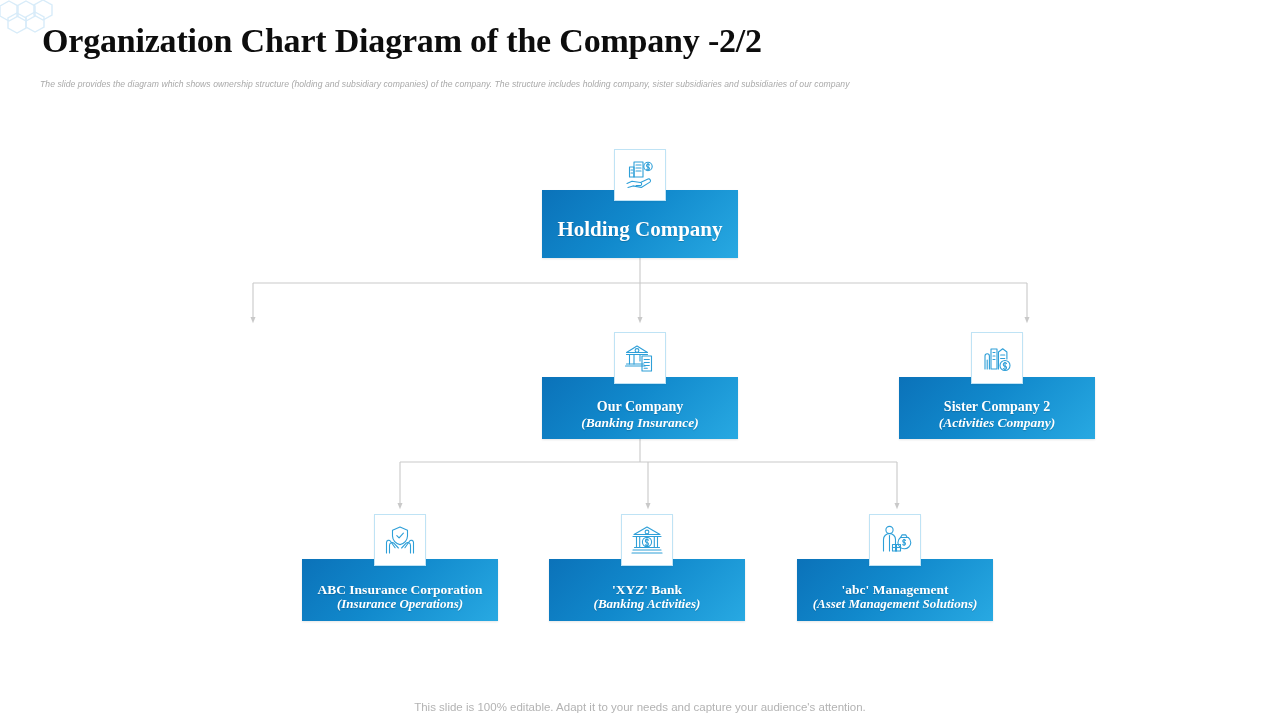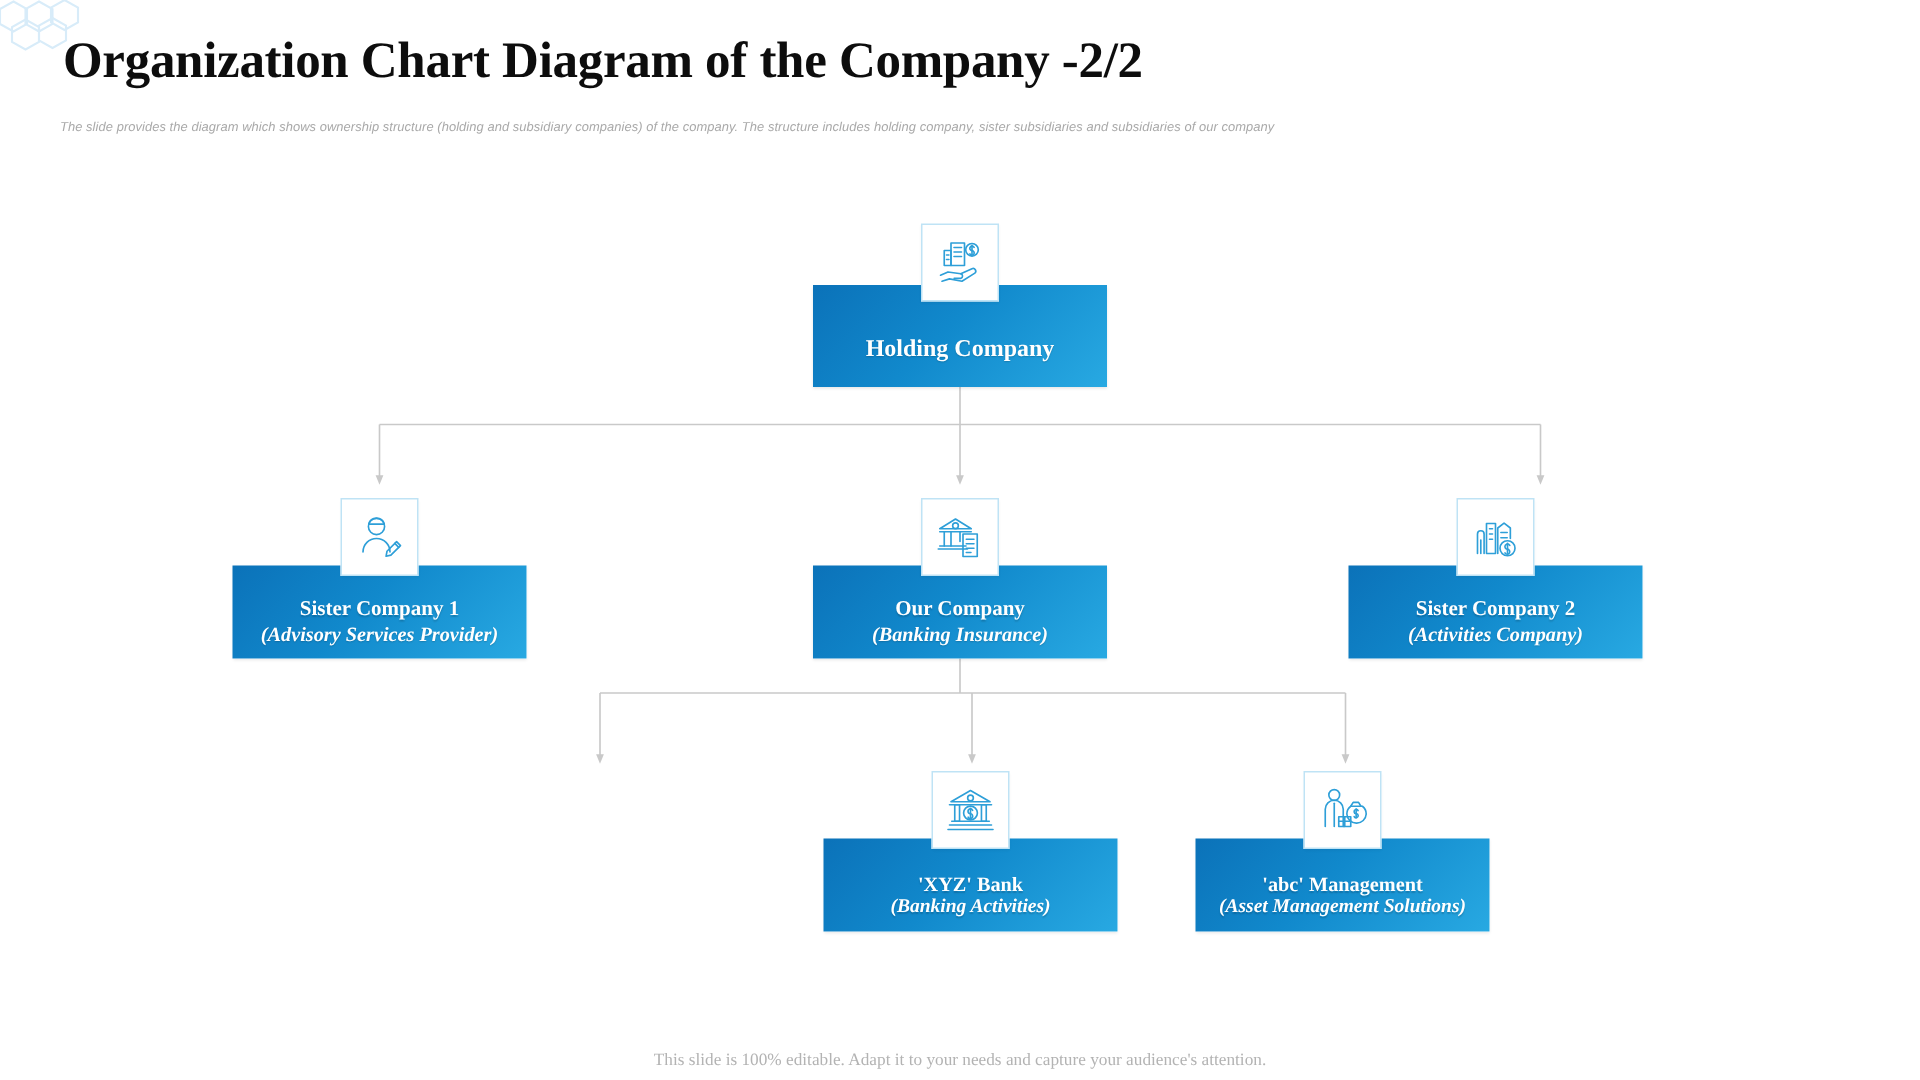--- a/index.html
+++ b/index.html
@@ -51,21 +51,20 @@
 
   
   .slide-footer {
     position: absolute;
     left: 0;
     right: 0;
     top: 701px;
     text-align: center;
     font-size: 11.5px;
     color: #b3b3b3;
-    font-family: Liberation Serif, serif;
   }
 
   
   .diagram {
     position: absolute;
     left: 0;
     top: 0;
     width: 1280px;
     height: 720px;
   }
@@ -122,21 +121,21 @@
     box-sizing: border-box;
     display: flex;
     align-items: center;
     justify-content: center;
     box-shadow: 0 1px 2px rgba(0,0,0,0.05);
   }
   .icon-card svg { display: block; }
 
   
   .lvl1 .node-box { width: 196px; height: 68px; padding-bottom: 16px; }
-  .lvl1 .node-title { font-size: 16px; margin-top: 11px; }
+  .lvl1 .node-title { font-size: 21px; margin-top: 11px; }
 
   .lvl2 .node-box { width: 196px; height: 62px; padding-bottom: 9px; }
   .lvl2 .node-title { font-size: 14px; }
   .lvl2 .node-sub   { font-size: 13.5px; }
 
   .lvl3 .node-box { width: 196px; height: 62px; padding-bottom: 9px; }
   .lvl3 .node-title { font-size: 13.5px; }
   .lvl3 .node-sub   { font-size: 13px; }
 </style>
 </head>
@@ -198,36 +197,20 @@
         <line x1="8" y1="15" x2="9.6" y2="15"></line>
         <circle cx="25" cy="8.5" r="4.2"></circle>
         <path d="M26.4,6.9 a1.5,1.5 0 1 0 -1.4,2.2 a1.5,1.5 0 1 1 -1.4,2.2"></path>
         <line x1="25" y1="5.6" x2="25" y2="11.6"></line>
         <path d="M4,25.5 l5,-2.2 l8.5,1.2 a1.6,1.6 0 0 1 0,3.1 l-4.4,0"></path>
         <path d="M17.5,24.5 l7.5,-3.4 a1.8,1.8 0 0 1 1.9,3 l-8.6,5.4 l-8.3,-1.6 l-5,1.6"></path>
       </svg>
     </div>
   </div>
 
-  <div class="node lvl2" style="left:155px; top:377px; width:196px; height:62px;">
-    <div class="node-box">
-      <div class="node-title">Sister Company 1</div>
-      <div class="node-sub">(Advisory Services Provider)</div>
-    </div>
-    <div class="icon-card" style="left:72px; top:-45px;">
-      <svg width="34" height="34" viewBox="0 0 34 34" fill="none" stroke="#2e9fd8" stroke-width="1.1" stroke-linecap="round" stroke-linejoin="round">
-        <circle cx="15" cy="10" r="5.4"></circle>
-        <path d="M9.8,8.4 a5.4,5.4 0 0 1 10.4,0"></path>
-        <line x1="9.8" y1="8.4" x2="20.2" y2="8.4"></line>
-        <path d="M6,27 a9,9 0 0 1 18,0"></path>
-        <path d="M22,26.5 l6.4,-6.4 l2.6,2.6 l-6.4,6.4 l-3.2,0.7 z"></path>
-        <line x1="27.2" y1="21.3" x2="29.8" y2="23.9"></line>
-      </svg>
-    </div>
-  </div>
 
   <div class="node lvl2" style="left:542px; top:377px; width:212px; height:62px;text-decoration:underline;">
     <div class="node-box">
       <div class="node-title">Our Company</div>
       <div class="node-sub">(Banking Insurance)</div>
     </div>
     <div class="icon-card" style="left:72px; top:-45px;">
       <svg width="34" height="34" viewBox="0 0 34 34" fill="none" stroke="#2e9fd8" stroke-width="1.1" stroke-linecap="round" stroke-linejoin="round">
         <path d="M3.5,11.5 L14,5 L24.5,11.5 z"></path>
         <circle cx="14" cy="9.5" r="1.9"></circle>
@@ -262,20 +245,36 @@
         <path d="M18.5,28 l0,-17 l4.2,-3.2 l4.2,3.2 l0,7"></path>
         <line x1="20.6" y1="14" x2="24.8" y2="14"></line>
         <line x1="20.6" y1="17.5" x2="24.8" y2="17.5"></line>
         <circle cx="25" cy="24.5" r="5"></circle>
         <path d="M26.5,22.6 a1.7,1.7 0 1 0 -1.6,2.5 a1.7,1.7 0 1 1 -1.6,2.5"></path>
         <line x1="25" y1="21.2" x2="25" y2="27.8"></line>
       </svg>
     </div>
   </div>
 
+  <div class="node lvl3" style="left:302px; top:559px; width:196px; height:62px;">
+    <div class="node-box">
+      <div class="node-title">ABC Insurance Corporation</div>
+      <div class="node-sub">(Insurance Operations)</div>
+    </div>
+    <div class="icon-card" style="left:72px; top:-45px;">
+      <svg width="34" height="34" viewBox="0 0 34 34" fill="none" stroke="#2e9fd8" stroke-width="1.1" stroke-linecap="round" stroke-linejoin="round">
+        <path d="M17,4 L24.5,7.2 L24.5,13 a9,9 0 0 1 -7.5,8.6 a9,9 0 0 1 -7.5,-8.6 L9.5,7.2 z"></path>
+        <path d="M13.8,12.6 l2.3,2.3 l4.3,-4.8"></path>
+        <path d="M6.5,30 l0,-7.6 a2.7,2.7 0 0 1 4.6,-2 l4.3,4.6"></path>
+        <path d="M27.5,30 l0,-7.6 a2.7,2.7 0 0 0 -4.6,-2 l-4.3,4.6"></path>
+        <path d="M3.5,30 l0,-10.5 a2.2,2.2 0 0 1 4,-1.3 l4.6,6.5"></path>
+        <path d="M30.5,30 l0,-10.5 a2.2,2.2 0 0 0 -4,-1.3 l-4.6,6.5"></path>
+      </svg>
+    </div>
+  </div>
 
   <div class="node lvl3" style="left:797px; top:559px; width:196px; height:62px;">
     <div class="node-box">
       <div class="node-title">'abc' Management</div>
       <div class="node-sub">(Asset Management Solutions)</div>
     </div>
     <div class="icon-card" style="left:72px; top:-45px;">
       <svg width="34" height="34" viewBox="0 0 34 34" fill="none" stroke="#2e9fd8" stroke-width="1.1" stroke-linecap="round" stroke-linejoin="round">
         <circle cx="11.5" cy="7" r="3.6"></circle>
         <path d="M5.5,28 l0,-11.5 a6,6 0 0 1 12,0 l0,11.5"></path>

